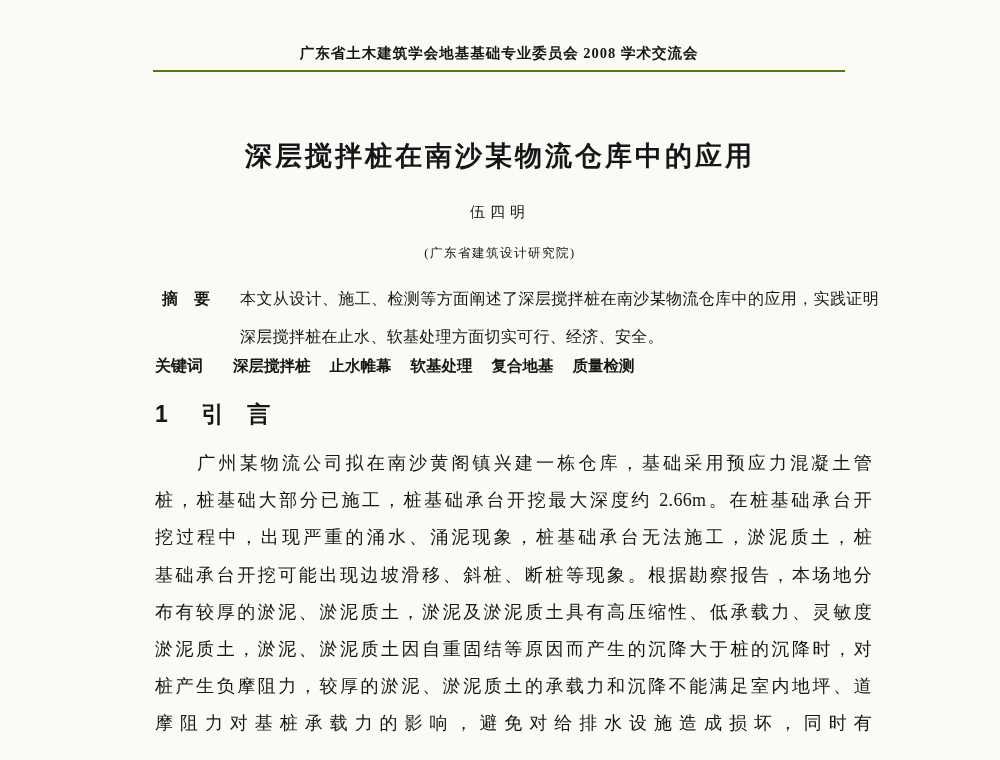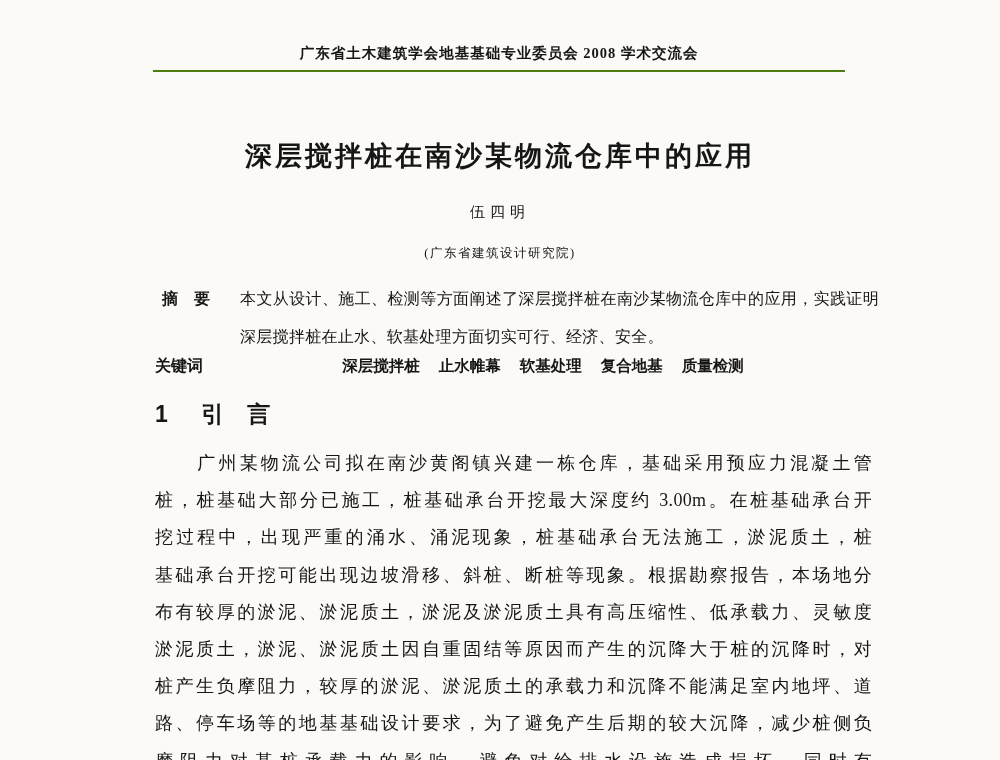--- a/index.html
+++ b/index.html
@@ -84,21 +84,21 @@
     top: 356px; left: 155px; width: 717px;
     display: flex;
     align-items: baseline;
   }
   .kw-label {
     flex: 0 0 78px;
     font-family: "Liberation Sans", "DejaVu Sans", sans-serif;
     font-weight: bold;
     font-size: 16px;
   }
-  .kw-list { flex: 1; font-size: 15.5px; text-align: center; }
+  .kw-list { flex: 1; font-size: 15.5px; }
   .kw {
     font-family: "Liberation Sans", "DejaVu Sans", sans-serif;
     font-weight: bold;
     margin-right: 19px;
   }
 
   
   .sec-heading {
     position: absolute;
     top: 399px; left: 155px;
@@ -147,23 +147,22 @@
     <div class="kw-list"><span class="kw">深层搅拌桩</span><span class="kw">止水帷幕</span><span class="kw">软基处理</span><span class="kw">复合地基</span><span class="kw">质量检测</span></div>
   </div>
 
   <div class="sec-heading">
     <span class="sec-num">1</span>
     <span class="sec-title">引　言</span>
   </div>
 
   <div class="body-text">
       <div class="bline">　　广州某物流公司拟在南沙黄阁镇兴建一栋仓库，基础采用预应力混凝土管</div>
-      <div class="bline">桩，桩基础大部分已施工，桩基础承台开挖最大深度约 3.00m。在桩基础承台开</div>
+      <div class="bline">桩，桩基础大部分已施工，桩基础承台开挖最大深度约 2.66m。在桩基础承台开</div>
       <div class="bline">挖过程中，出现严重的涌水、涌泥现象，桩基础承台无法施工，淤泥质土，桩</div>
       <div class="bline">基础承台开挖可能出现边坡滑移、斜桩、断桩等现象。根据勘察报告，本场地分</div>
       <div class="bline">布有较厚的淤泥、淤泥质土，淤泥及淤泥质土具有高压缩性、低承载力、灵敏度</div>
       <div class="bline">淤泥质土，淤泥、淤泥质土因自重固结等原因而产生的沉降大于桩的沉降时，对</div>
       <div class="bline">桩产生负摩阻力，较厚的淤泥、淤泥质土的承载力和沉降不能满足室内地坪、道</div>
-      <div class="bline">路、停车场等的地基基础设计要求，为了避免产生后期的较大沉降，减少桩侧负</div>
       <div class="bline">摩阻力对基桩承载力的影响，避免对给排水设施造成损坏，同时有</div>
     </div>
 
 </div>
 
 </body></html>

